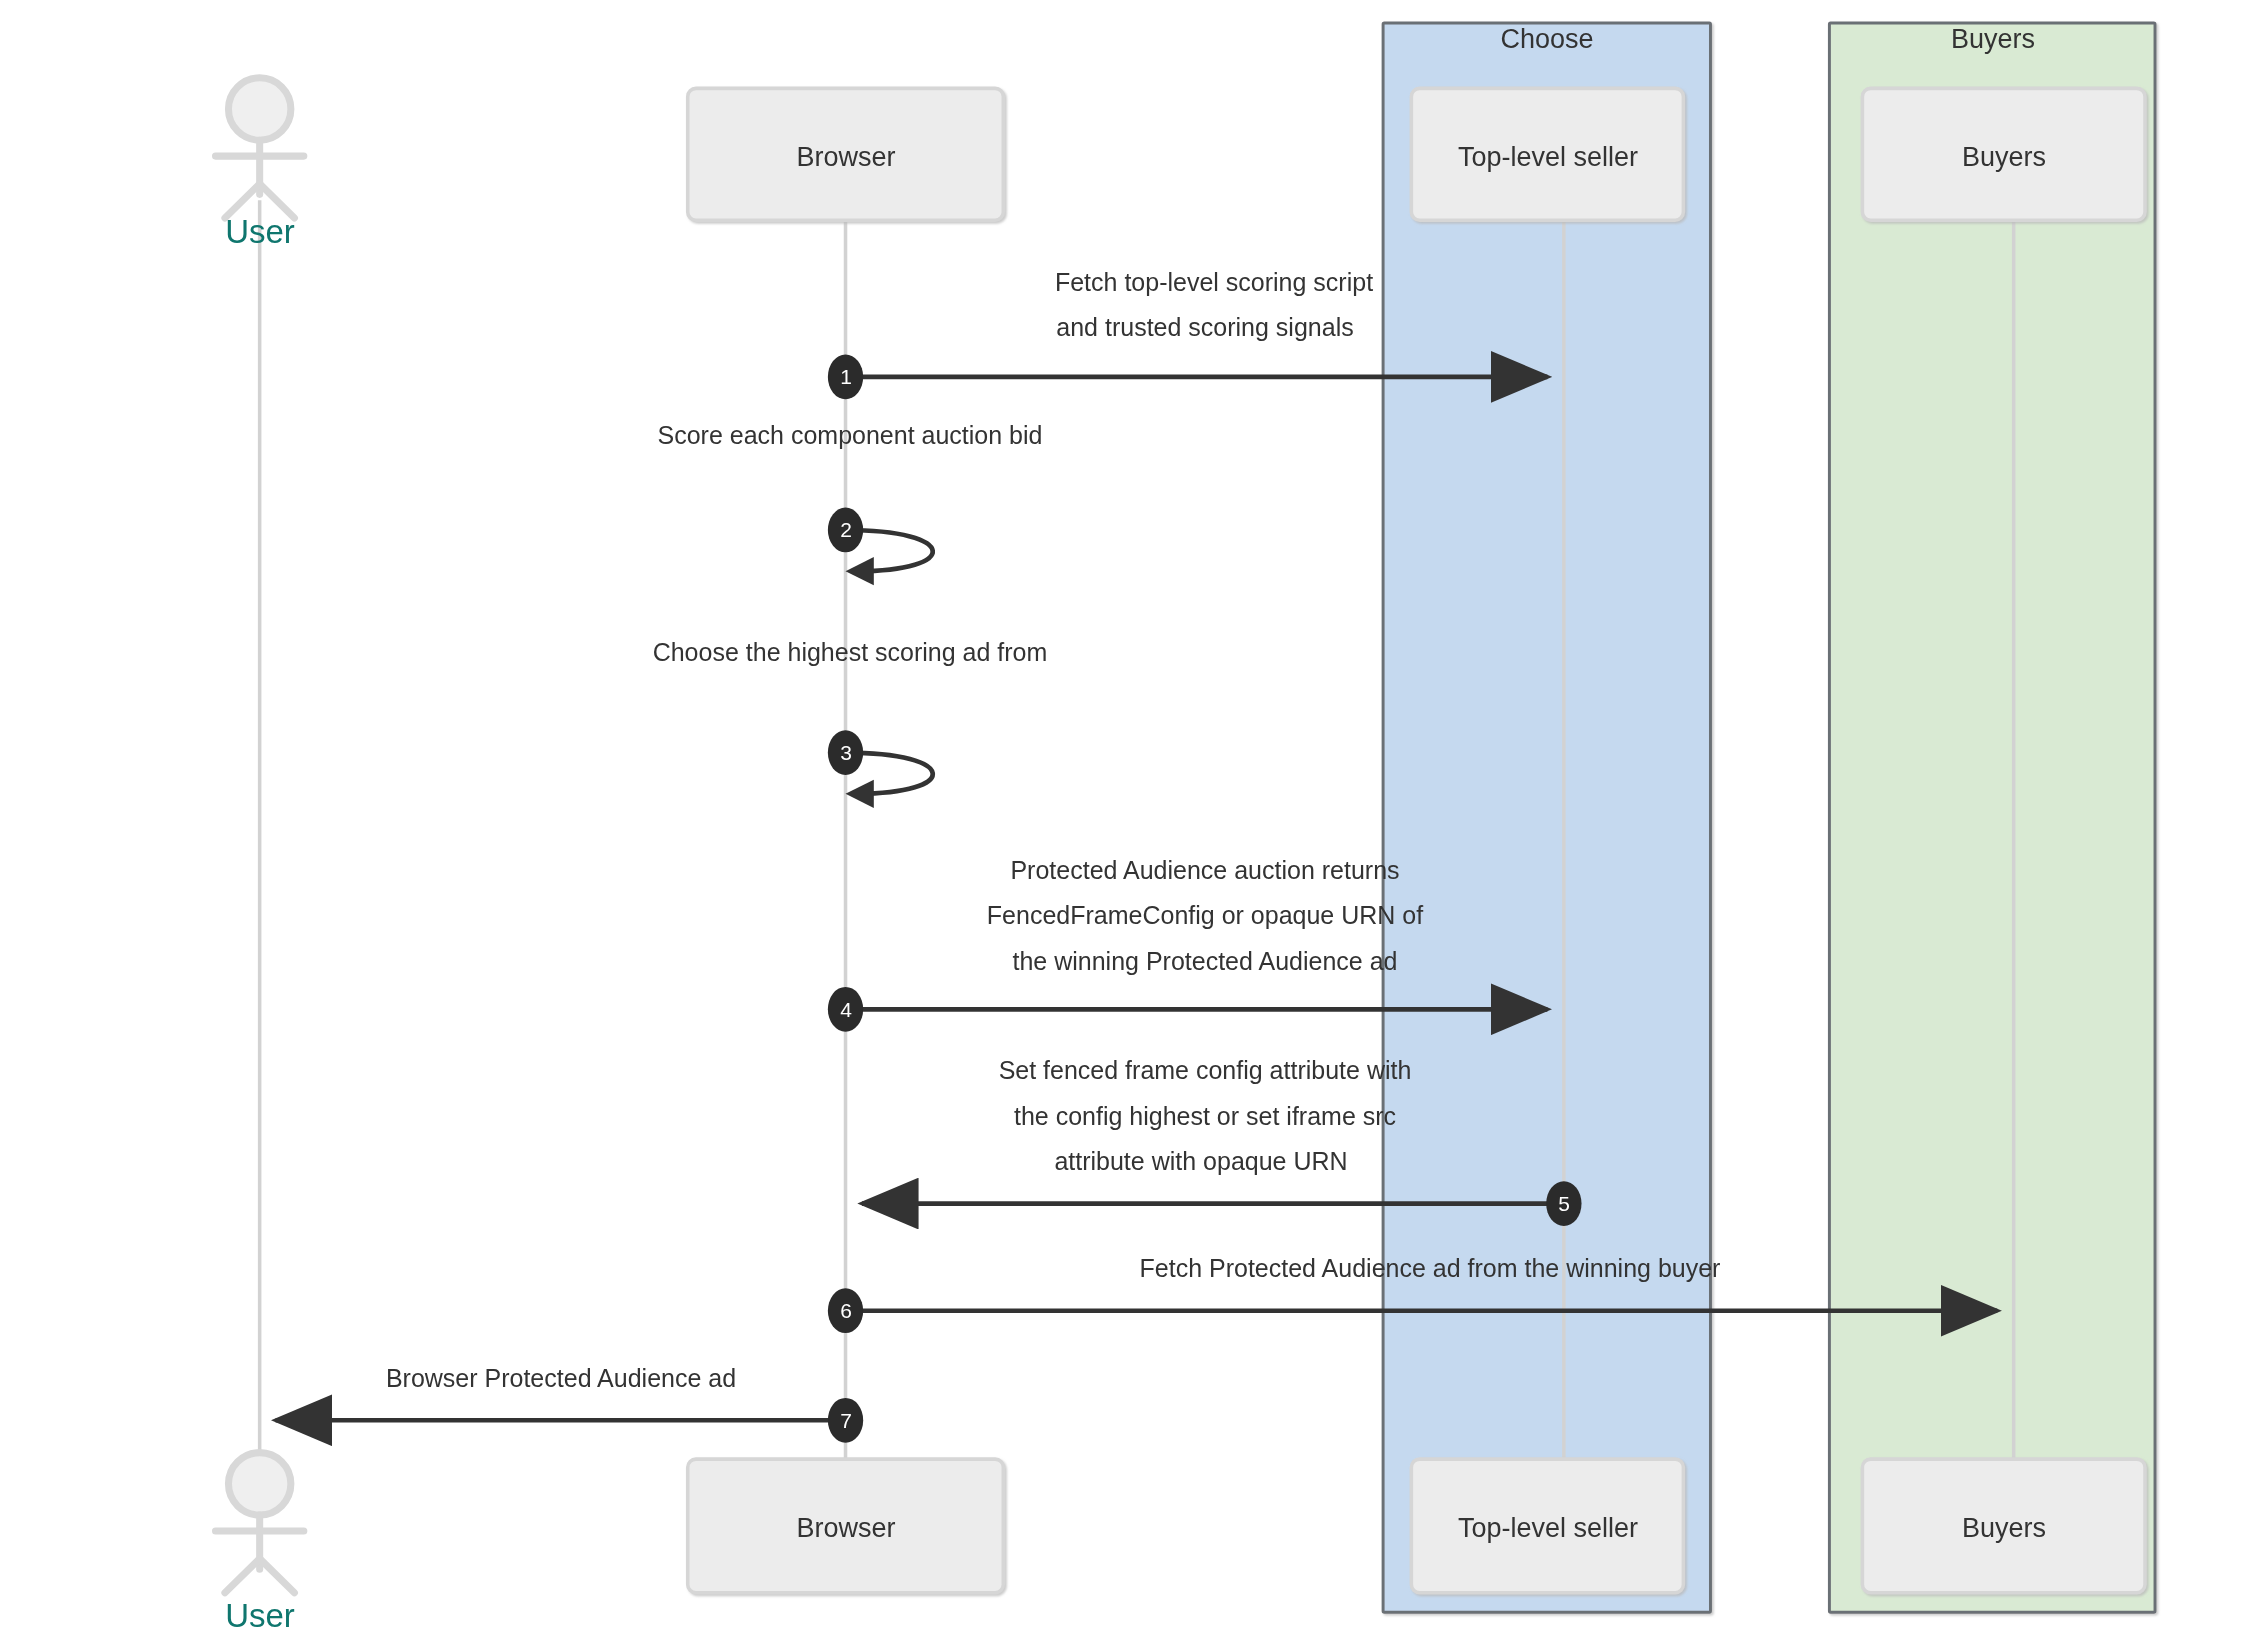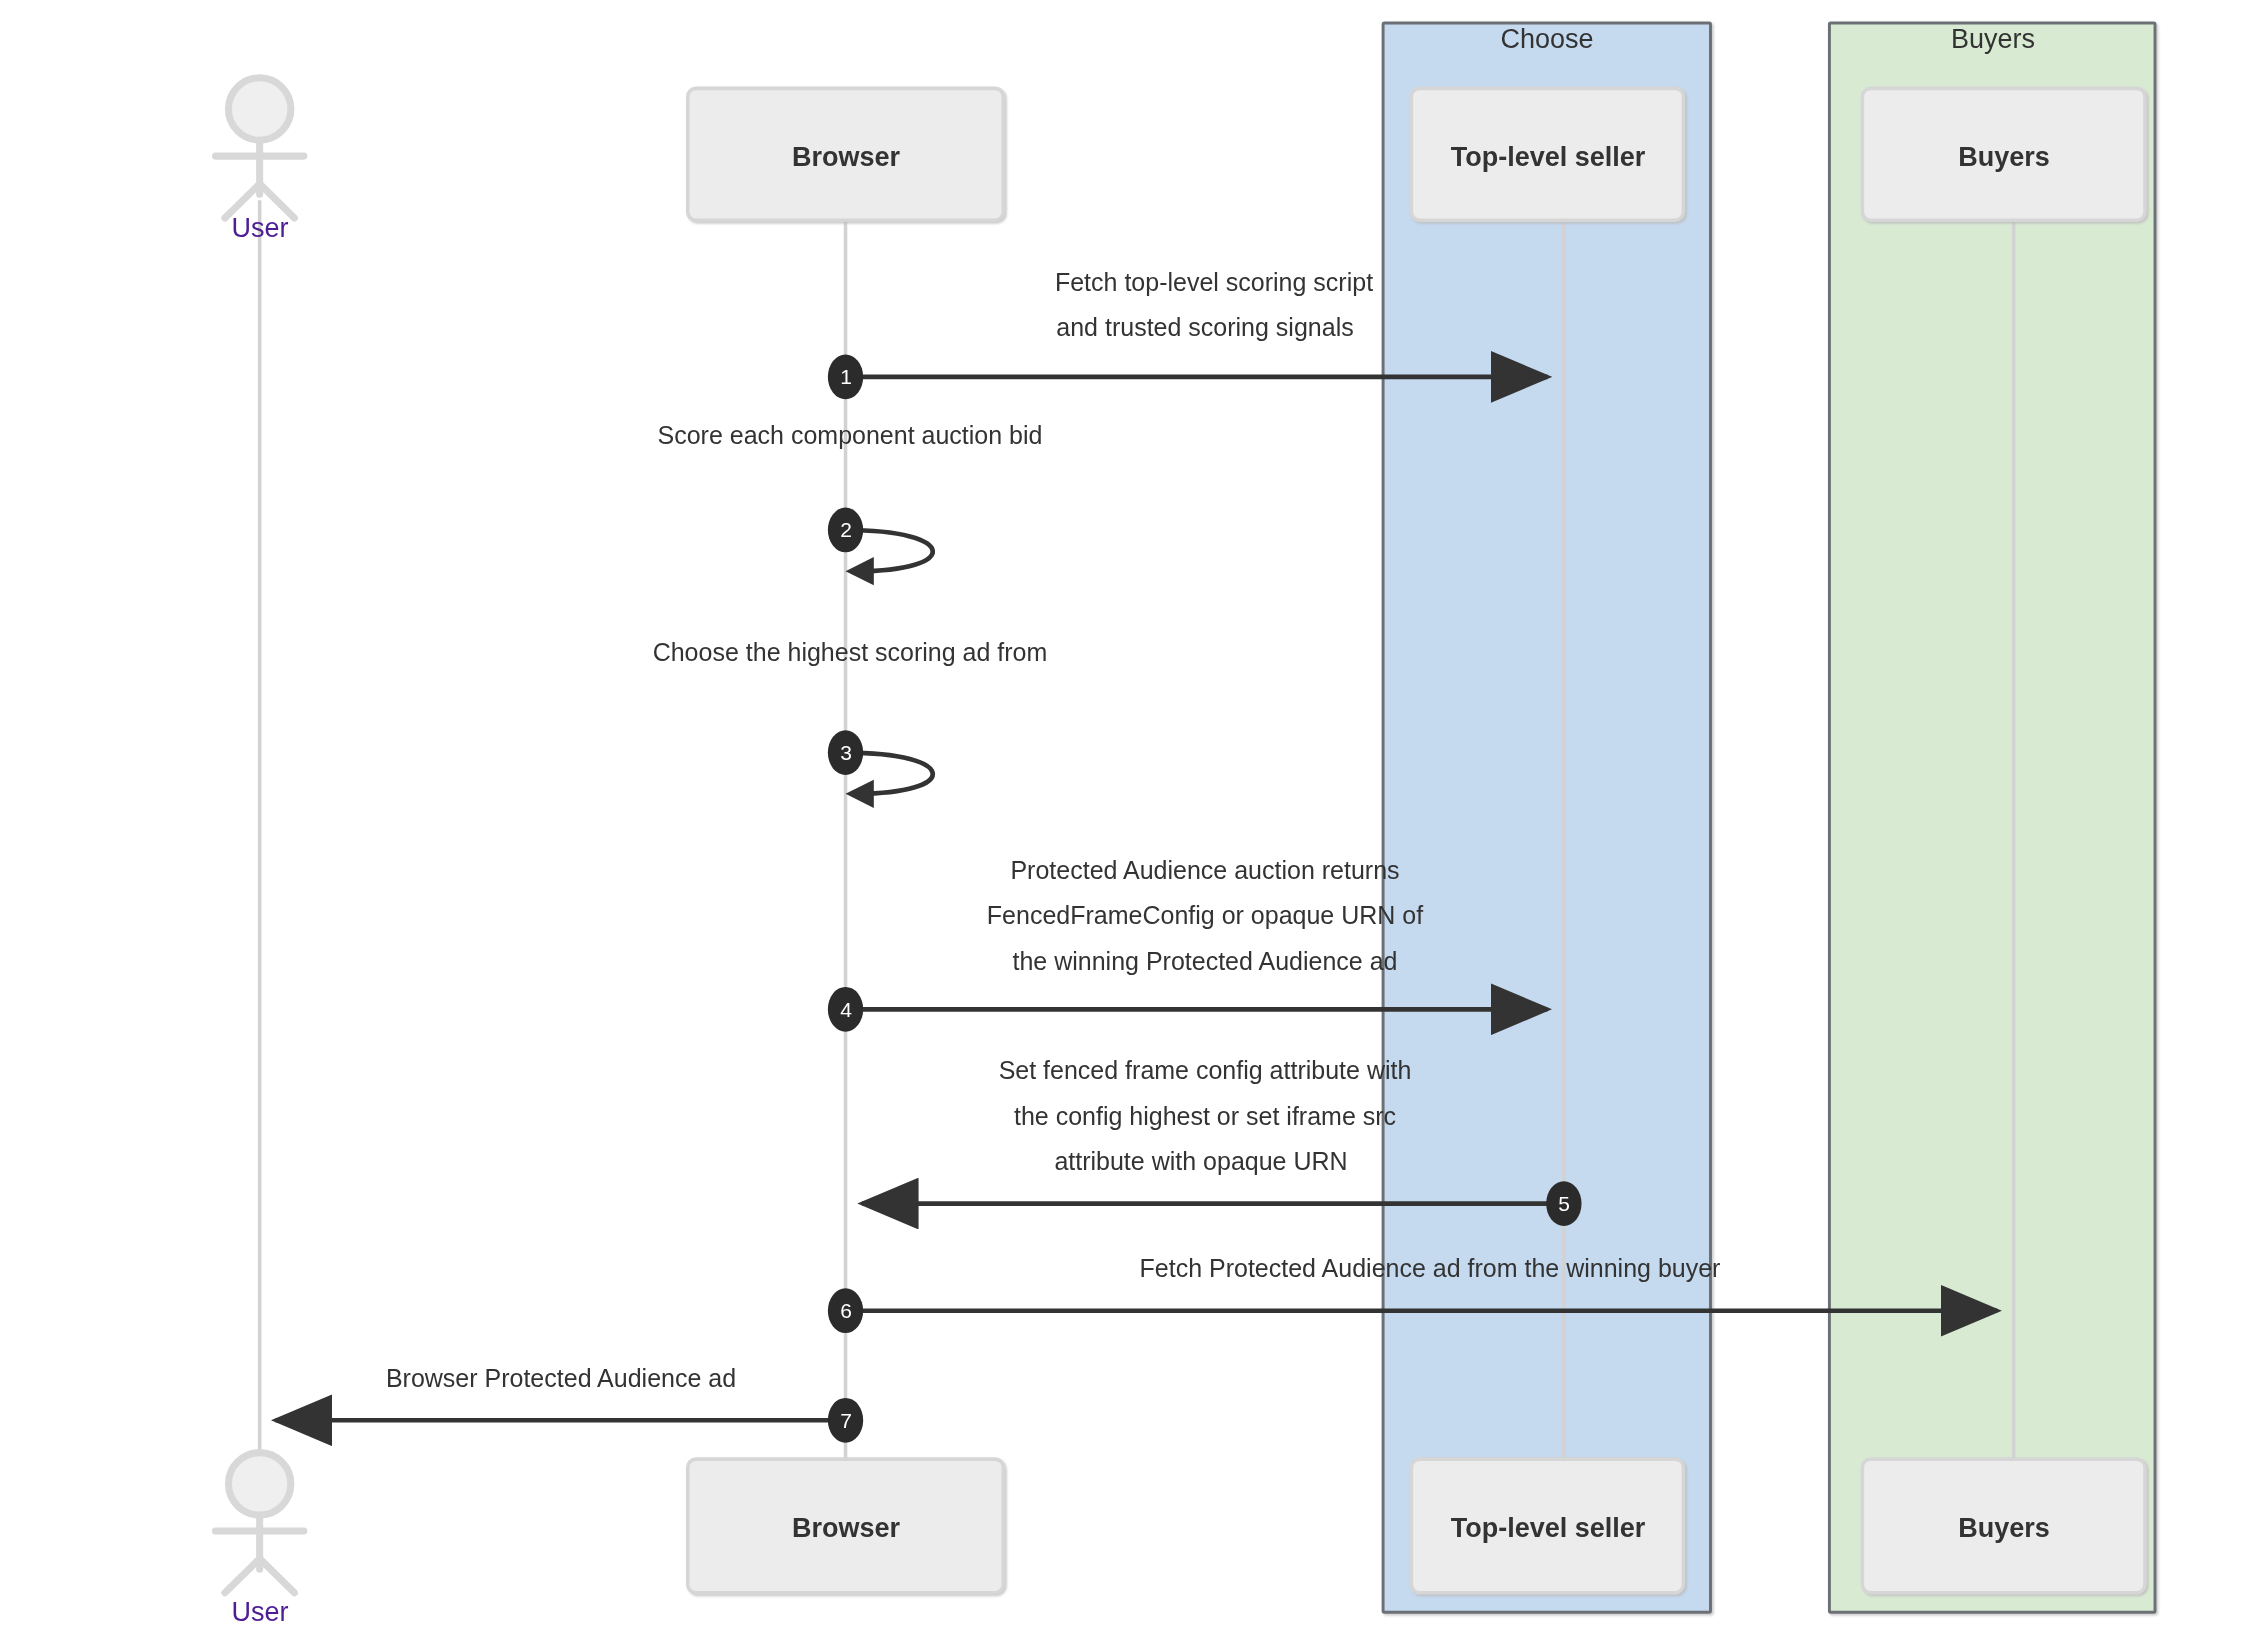--- a/index.html
+++ b/index.html
@@ -21,22 +21,22 @@
   .lbl {
     position: absolute;
     color: #333333;
     font-family: "Liberation Sans", sans-serif;
     white-space: nowrap;
     line-height: 1.26;
     text-align: center;
     user-select: none;
   }
   .group-title { font-size: 27px; color: #333333; }
-  .box-title   { font-size: 27px; color: #333333; font-weight: bold; }
-  .actor-title { font-size: 27px; color: #4c1d95; }
+  .box-title   { font-size: 27px; color: #333333; }
+  .actor-title { font-size: 33px; color: #0f766e; }
   .msg-text    { font-size: 25px; color: #333333; }
   .seq-num {
     position: absolute;
     color: #ffffff;
     font-size: 21px;
     font-family: "Liberation Sans", sans-serif;
     text-align: center;
     user-select: none;
     line-height: 1;
   }

